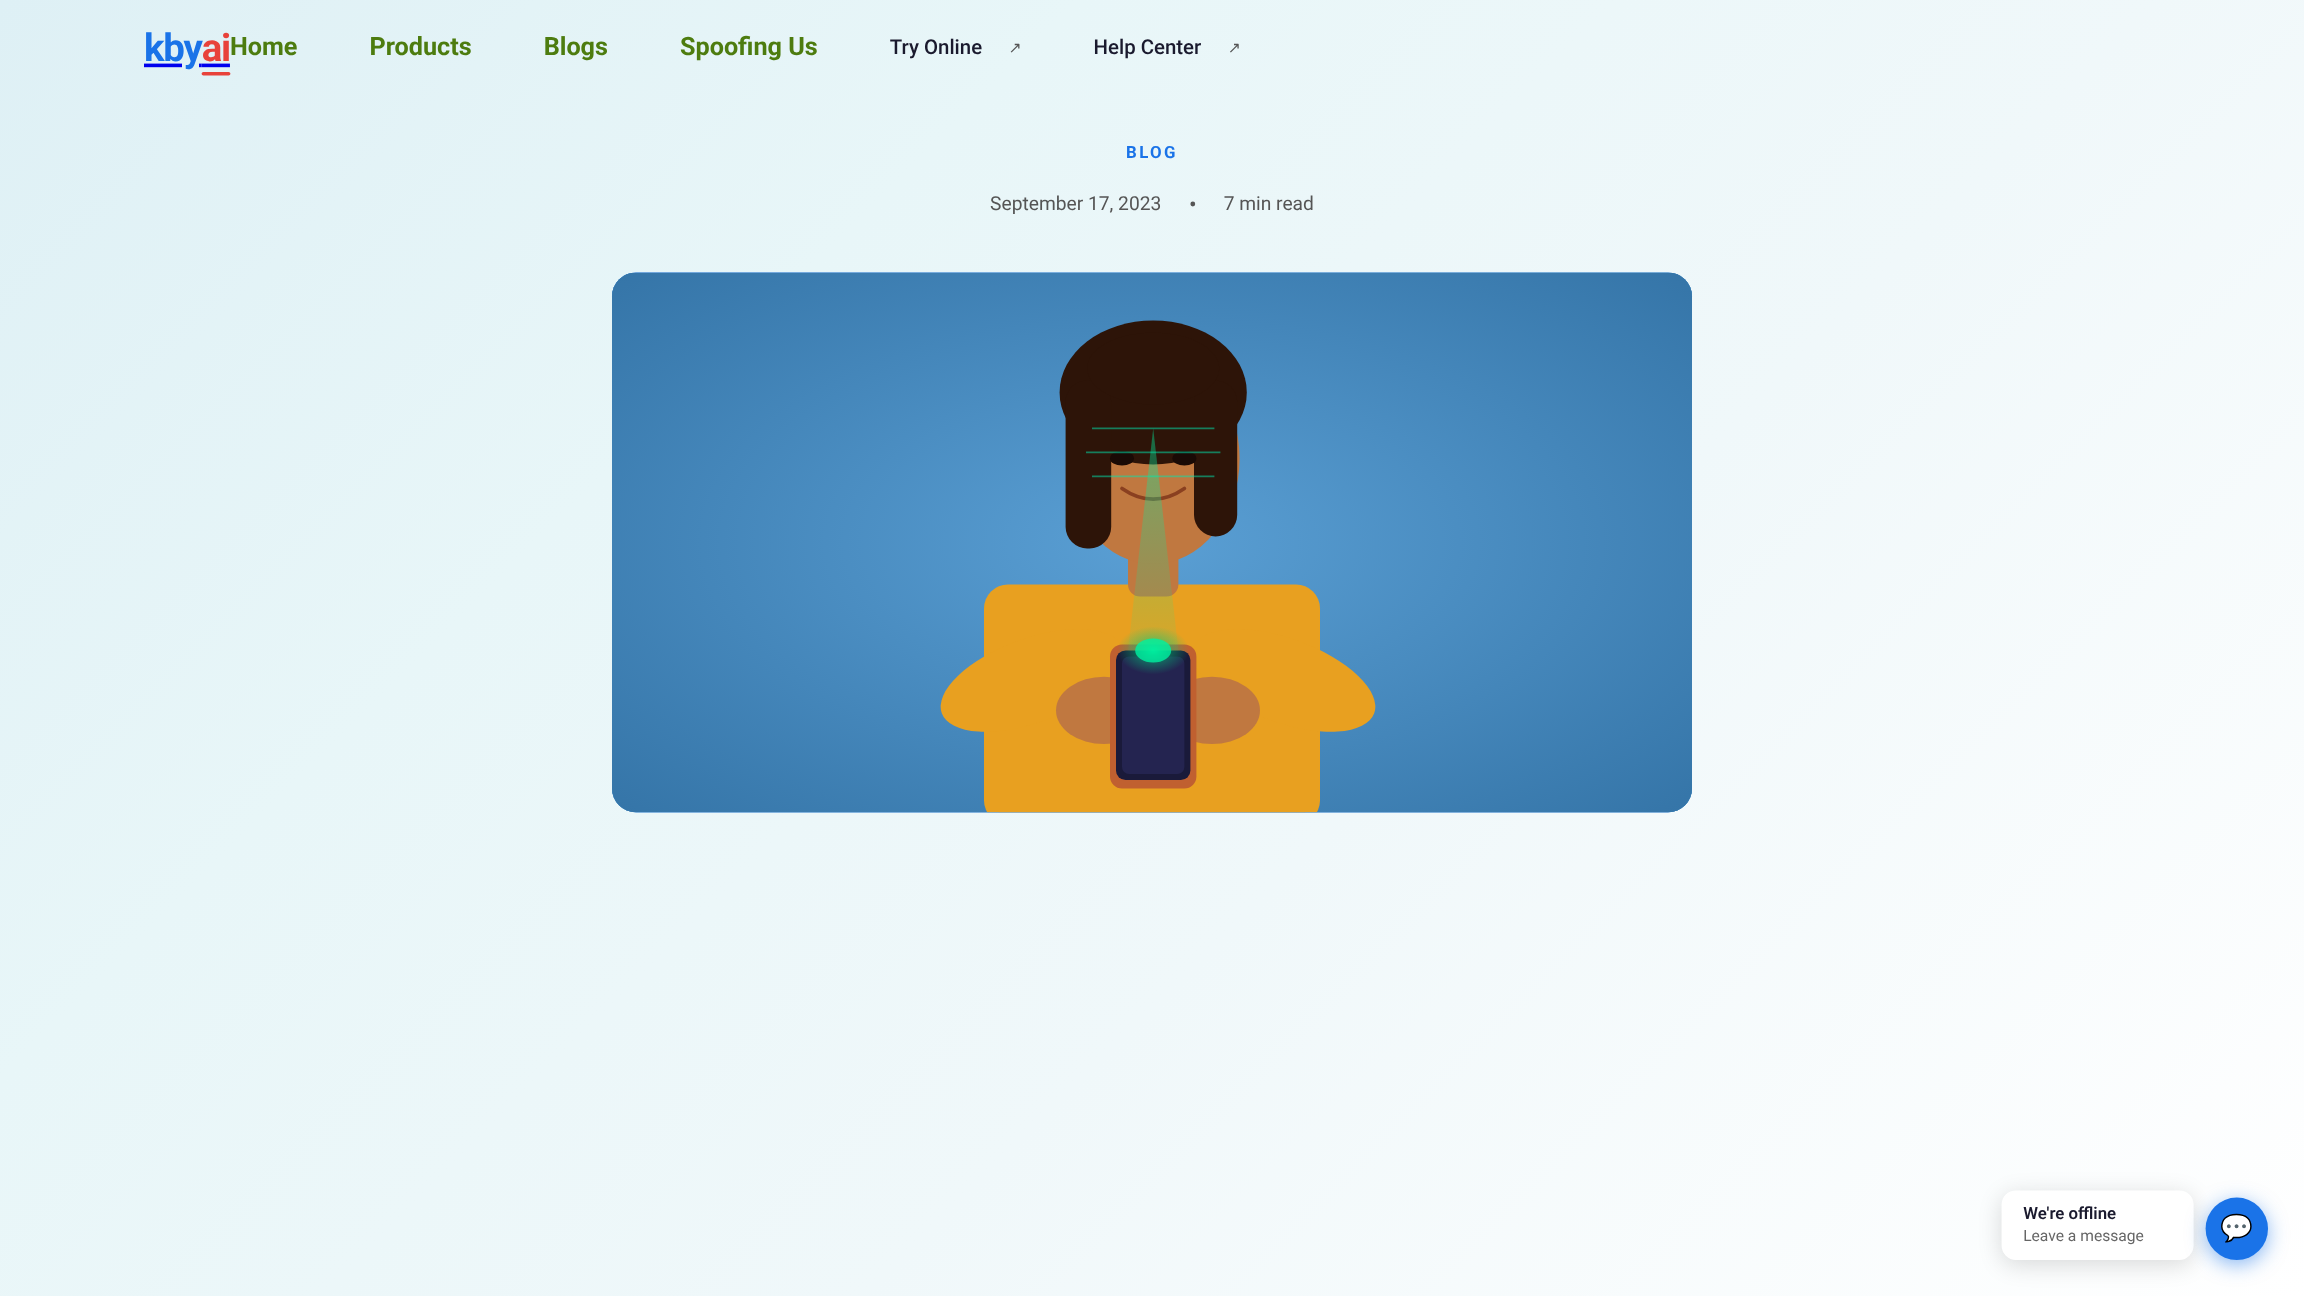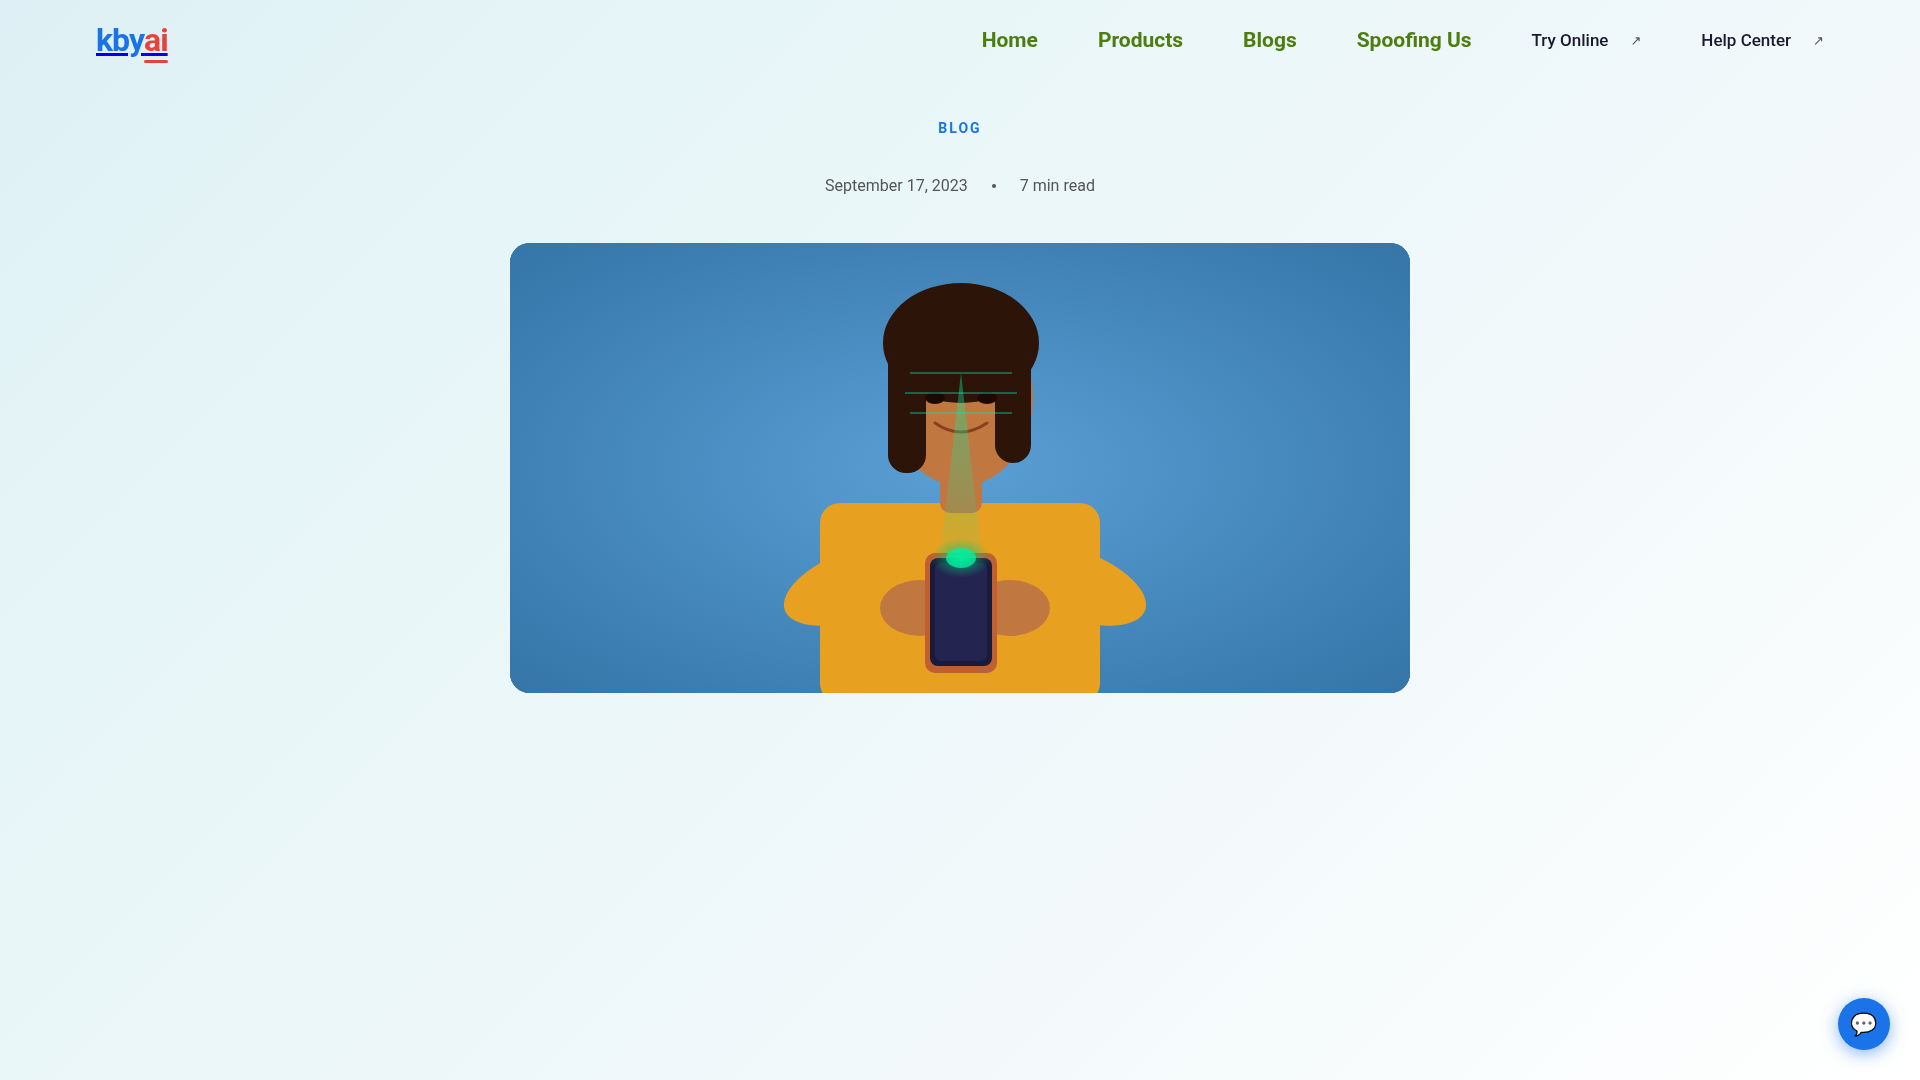--- a/index.html
+++ b/index.html
@@ -13,22 +13,21 @@
       background: linear-gradient(135deg, #def0f5 0%, #e8f6f8 30%, #f0f8fa 60%, #ffffff 100%);
       min-height: 1080px;
       width: 1920px;
       overflow-x: hidden;
     }
 
     
     header {
       display: flex;
       align-items: center;
-      justify-content: space-between;
-      padding: 0 96px;
+      padding: 0 120px;
       height: 80px;
       background: transparent;
     }
 
     .logo {
       display: flex;
       align-items: center;
       font-size: 32px;
       font-weight: 700;
       text-decoration: none;
@@ -95,21 +94,21 @@
       align-items: center;
       padding: 40px 20px 60px;
     }
 
     .blog-label {
       font-size: 14px;
       font-weight: 700;
       letter-spacing: 2px;
       color: #1a73e8;
       text-transform: uppercase;
-      margin-bottom: 40px;
+      margin-bottom: 24px;
     }
 
     .article-title {
       font-size: 52px;
       font-weight: 800;
       color: #0a0a1a;
       text-align: center;
       line-height: 1.2;
       max-width: 960px;
       margin-bottom: 28px;
@@ -300,16 +299,20 @@
         </defs>
 
         <ellipse cx="451" cy="315" rx="30" ry="20" fill="url(#glowGrad)"></ellipse>
         <ellipse cx="451" cy="315" rx="15" ry="10" fill="#00f0a0" opacity="0.8"></ellipse>
       </svg>
     </div>
   </div>
 </main>
 
 <div class="chat-widget">
+  <div class="chat-bubble">
+    <div class="chat-bubble-status">We're offline</div>
+    <div class="chat-bubble-message">Leave a message</div>
+  </div>
   <div class="chat-button">
     <span class="chat-icon">💬</span>
   </div>
 </div>
 
 </body></html>

